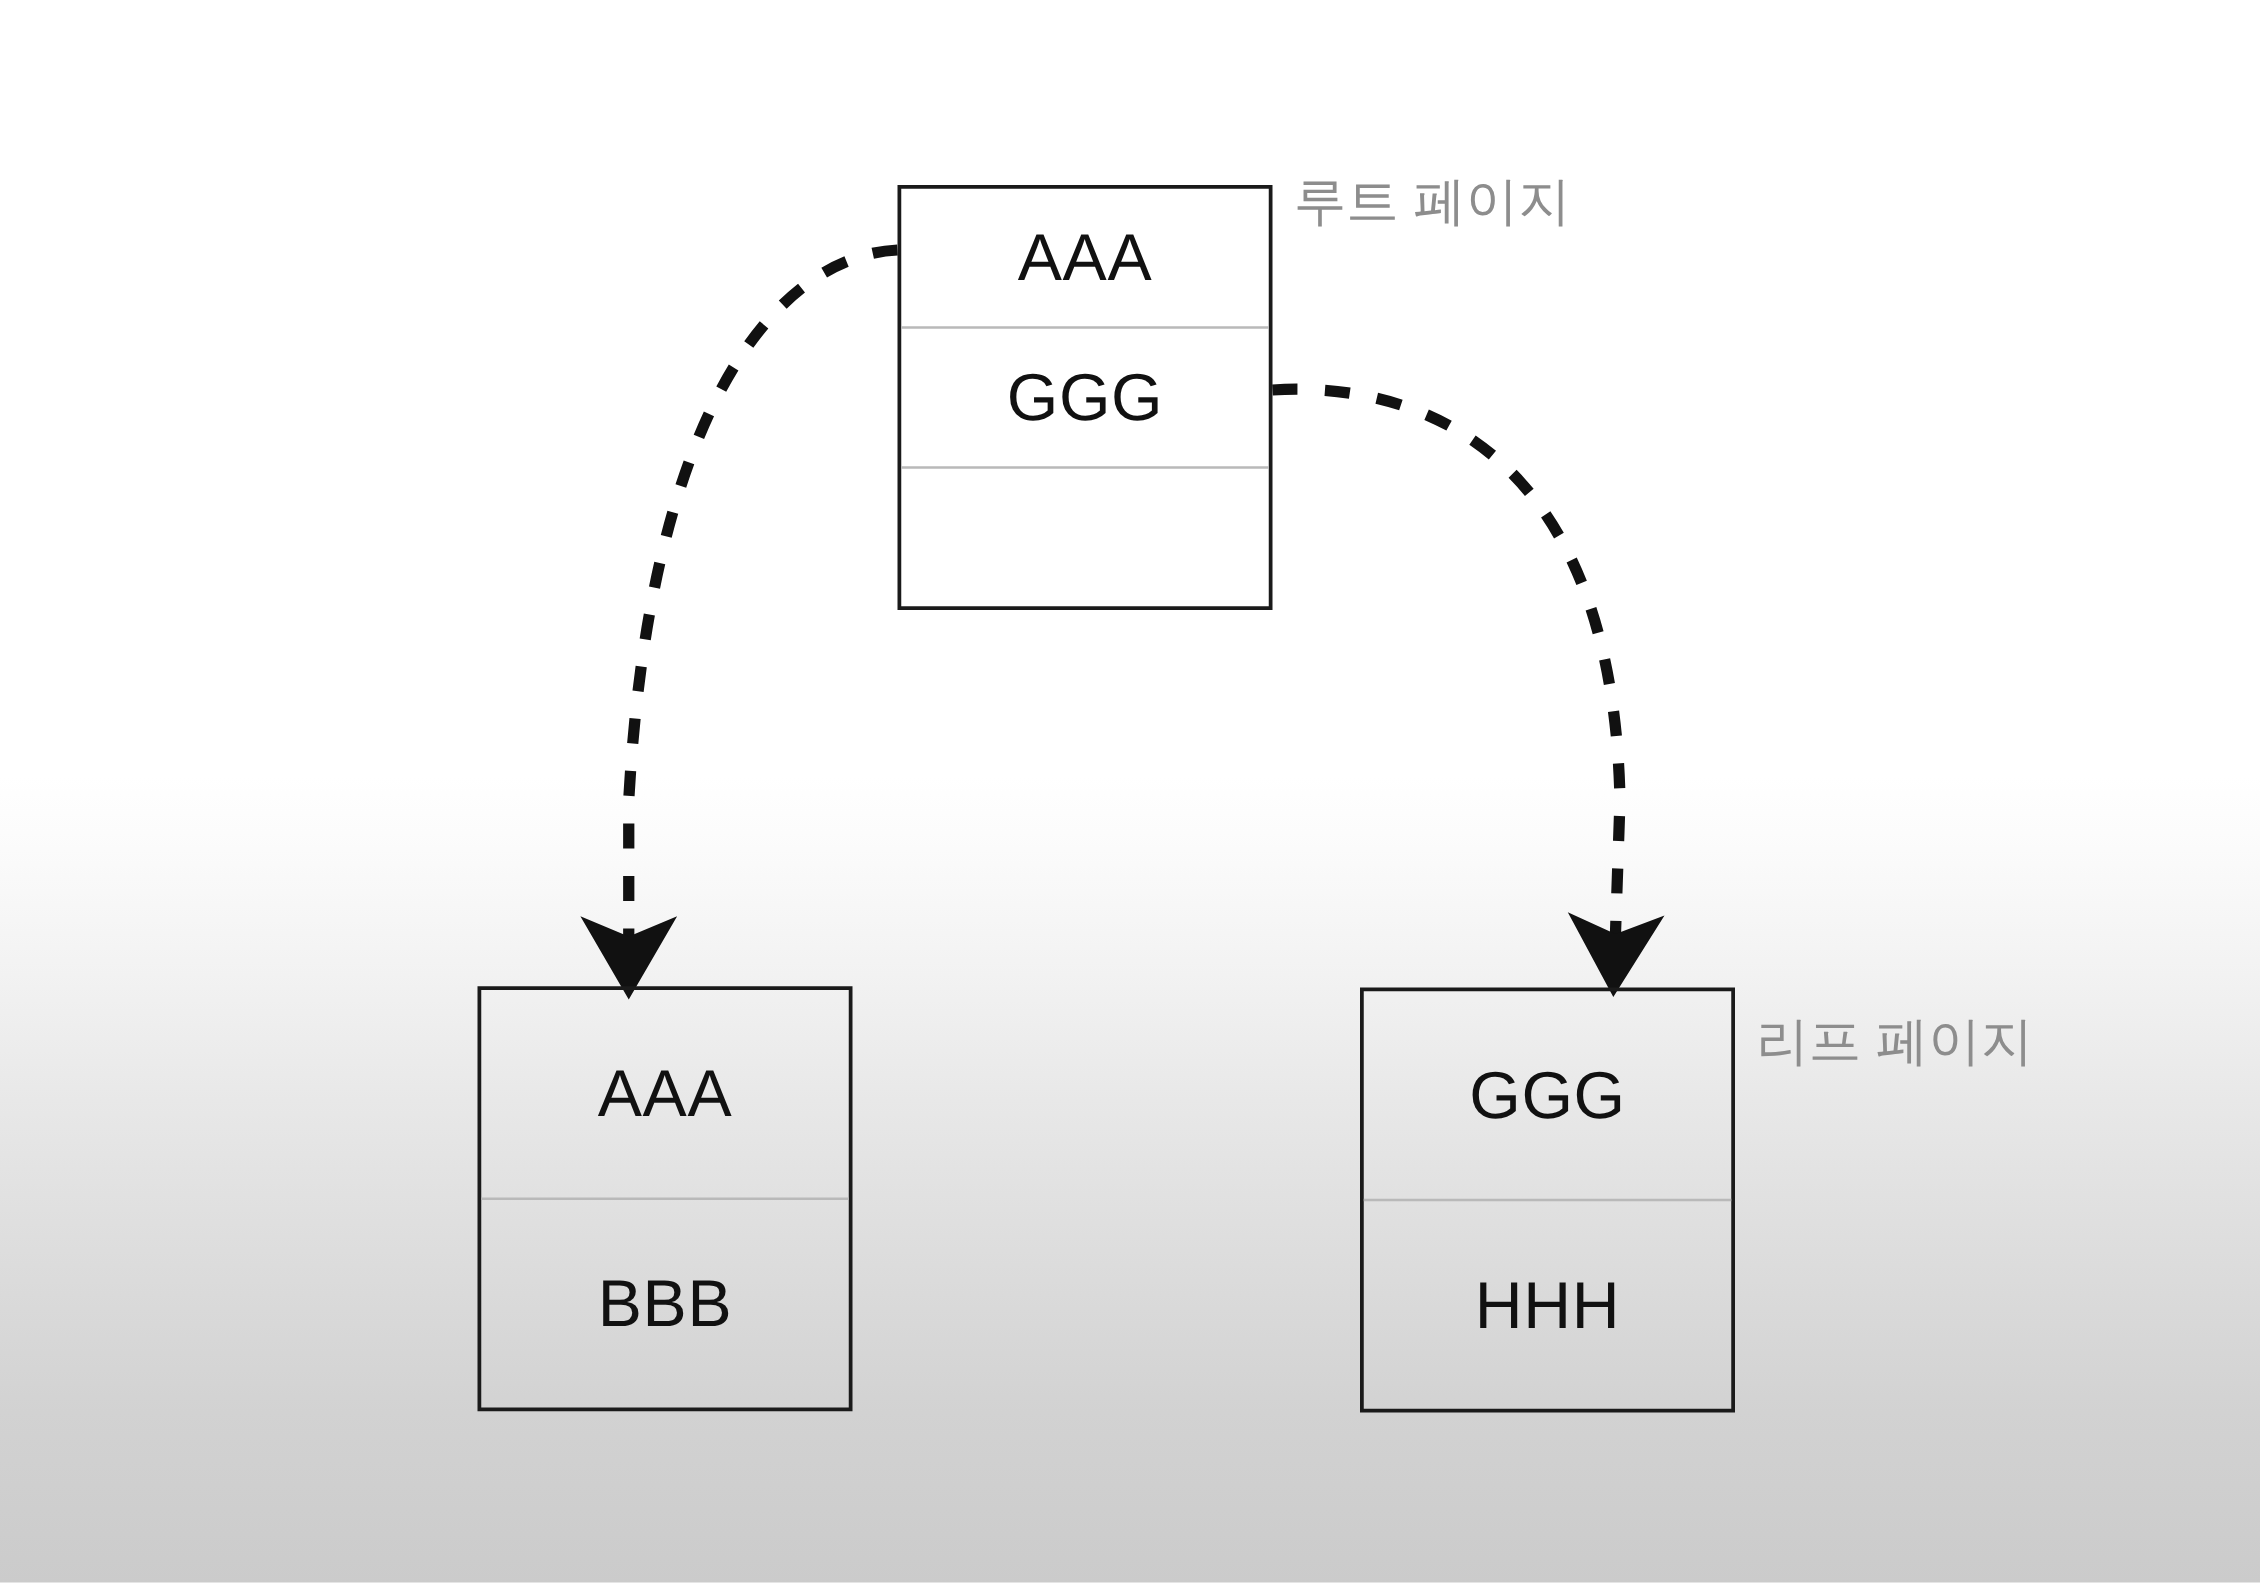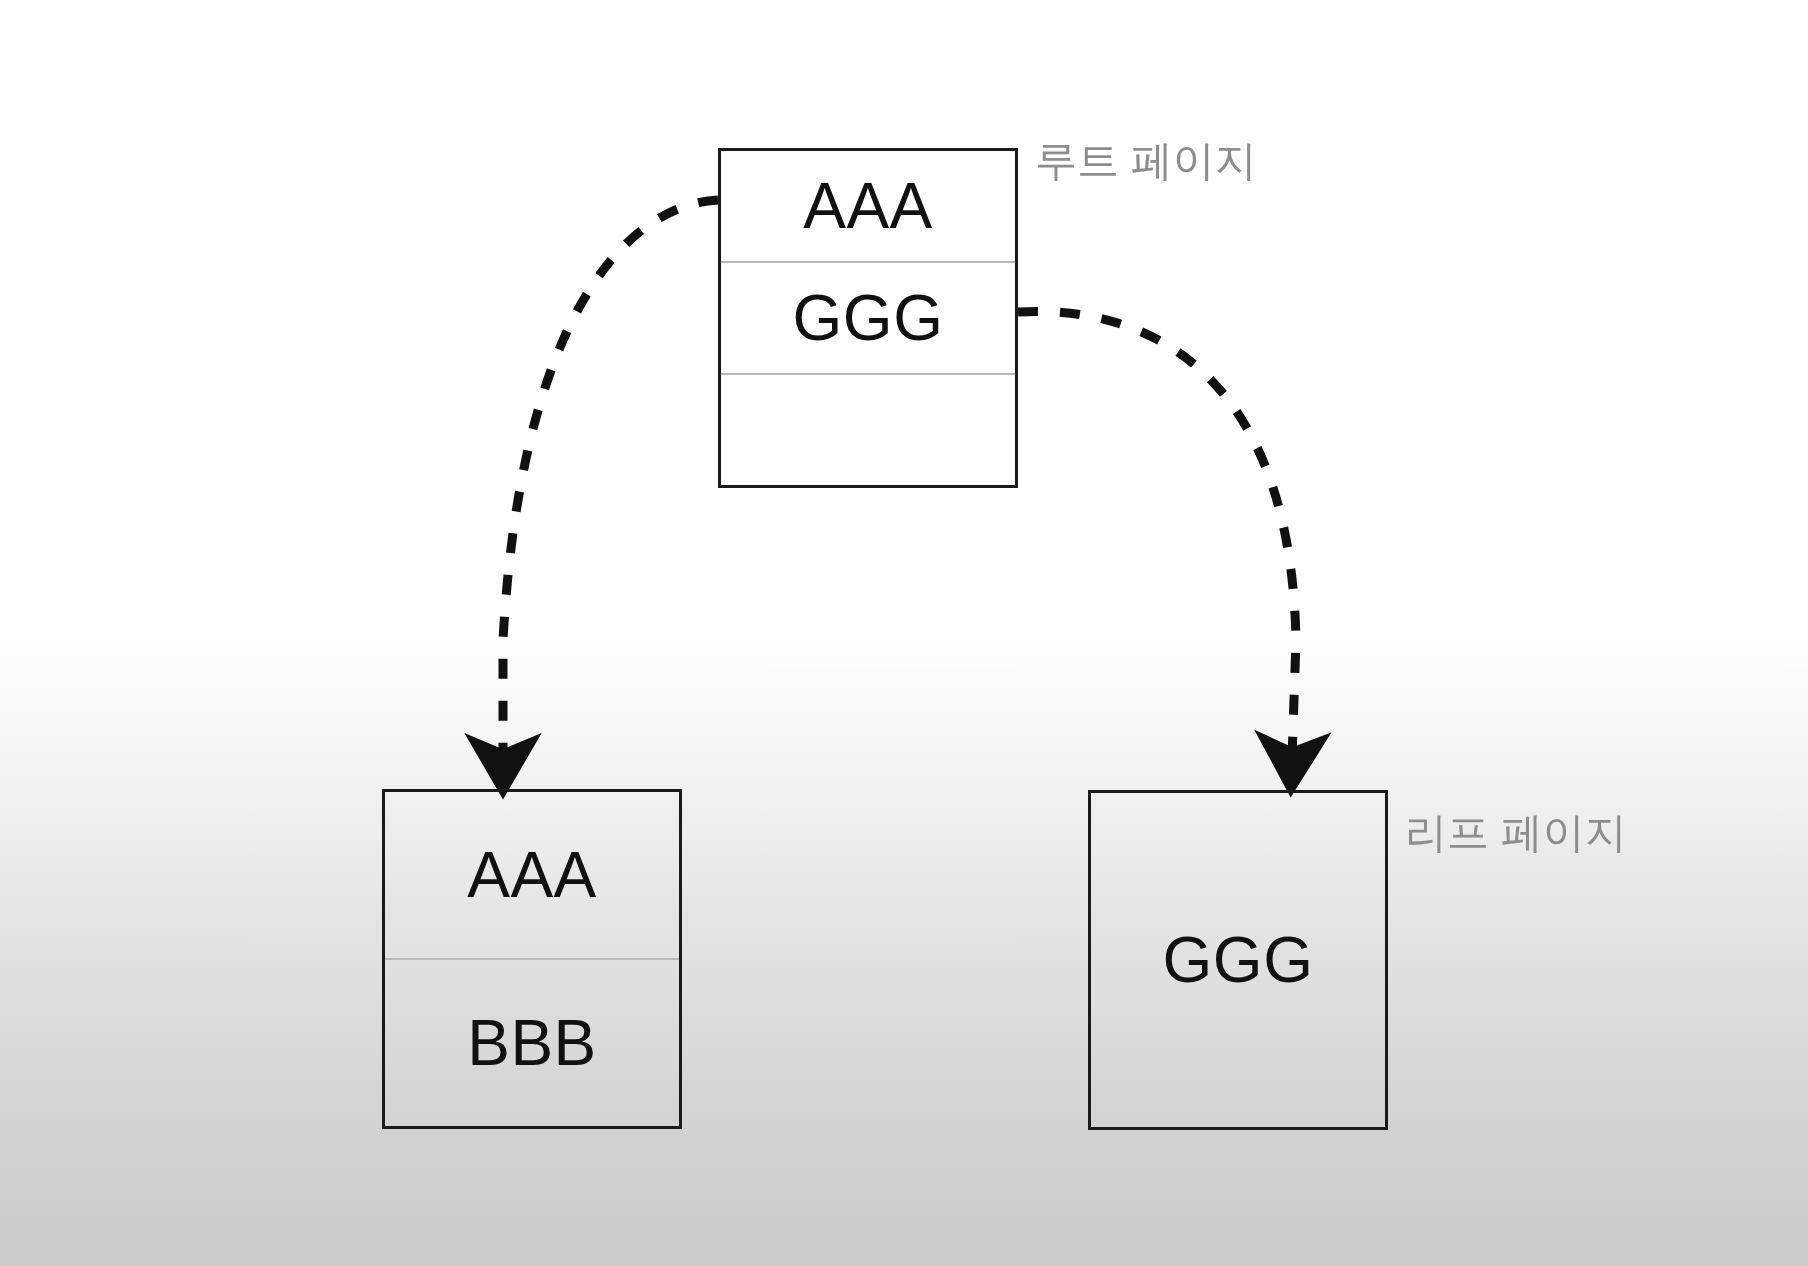--- a/index.html
+++ b/index.html
@@ -38,21 +38,21 @@
     flex-direction: column;
   }
   .node .slot {
     flex: 1 1 0;
     display: flex;
     align-items: center;
     justify-content: center;
     box-sizing: border-box;
     border-bottom: 2px solid #b9b9b9;
     color: #111111;
-    font-size: 64px;
+    font-size: 53px;
     line-height: 1;
     letter-spacing: 0.5px;
     white-space: nowrap;
   }
   .node .slot:last-child {
     border-bottom: none;
   }
 
   #root-node   { left: 718px;  top: 148px; width: 300px; height: 340px; }
   #left-leaf   { left: 382px;  top: 789px; width: 300px; height: 340px; }
@@ -105,18 +105,19 @@
     <div class="slot"></div>
   </div>
 
   <div id="left-leaf" class="node">
     <div class="slot">AAA</div>
     <div class="slot">BBB</div>
   </div>
 
   <div id="right-leaf" class="node">
     <div class="slot">GGG</div>
+    <div class="slot">HHH</div>
   </div>
 
   <div id="root-label" class="annotation">루트 페이지</div>
   <div id="leaf-label" class="annotation">리프 페이지</div>
 
 </div>
 
 </body></html>

